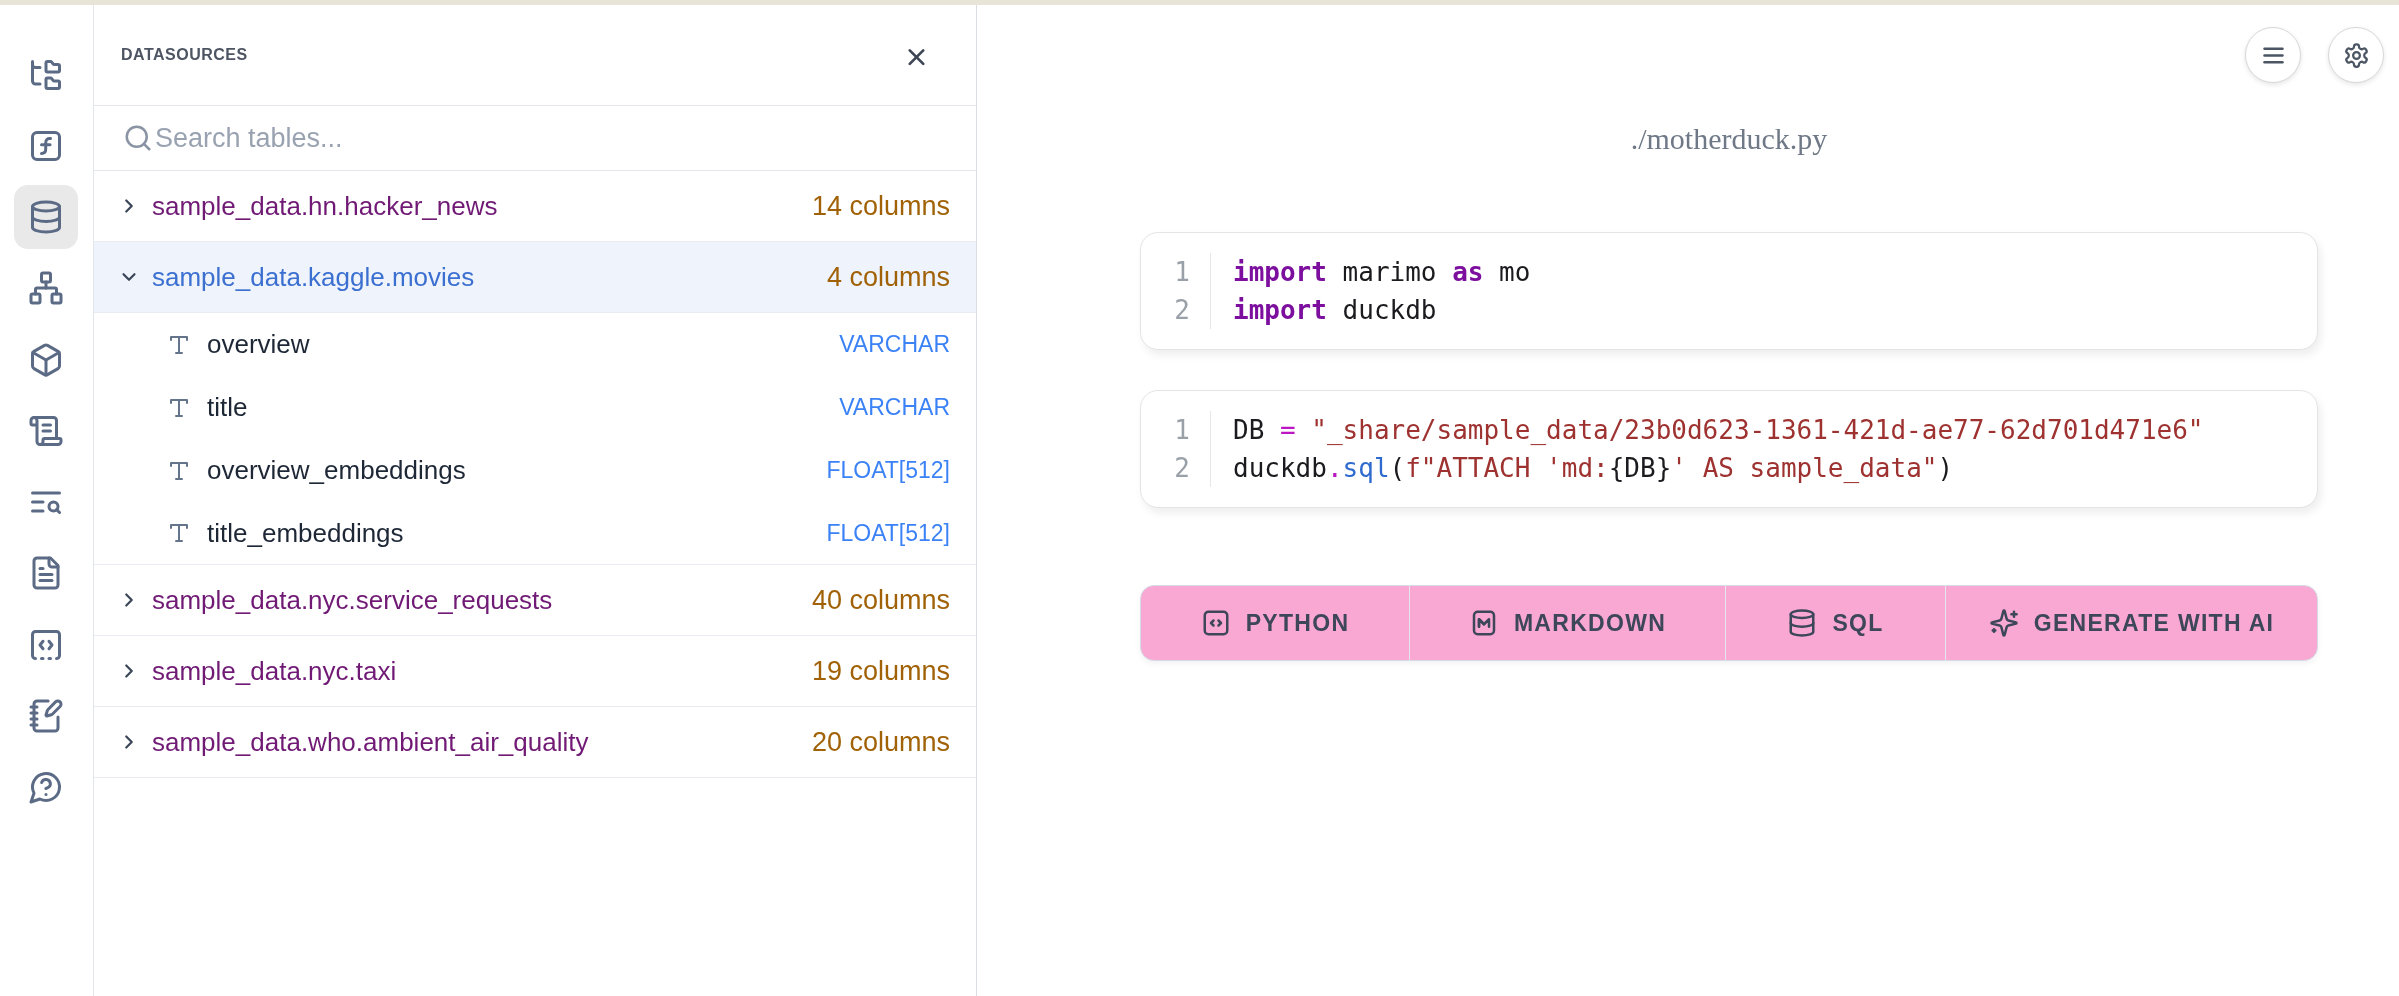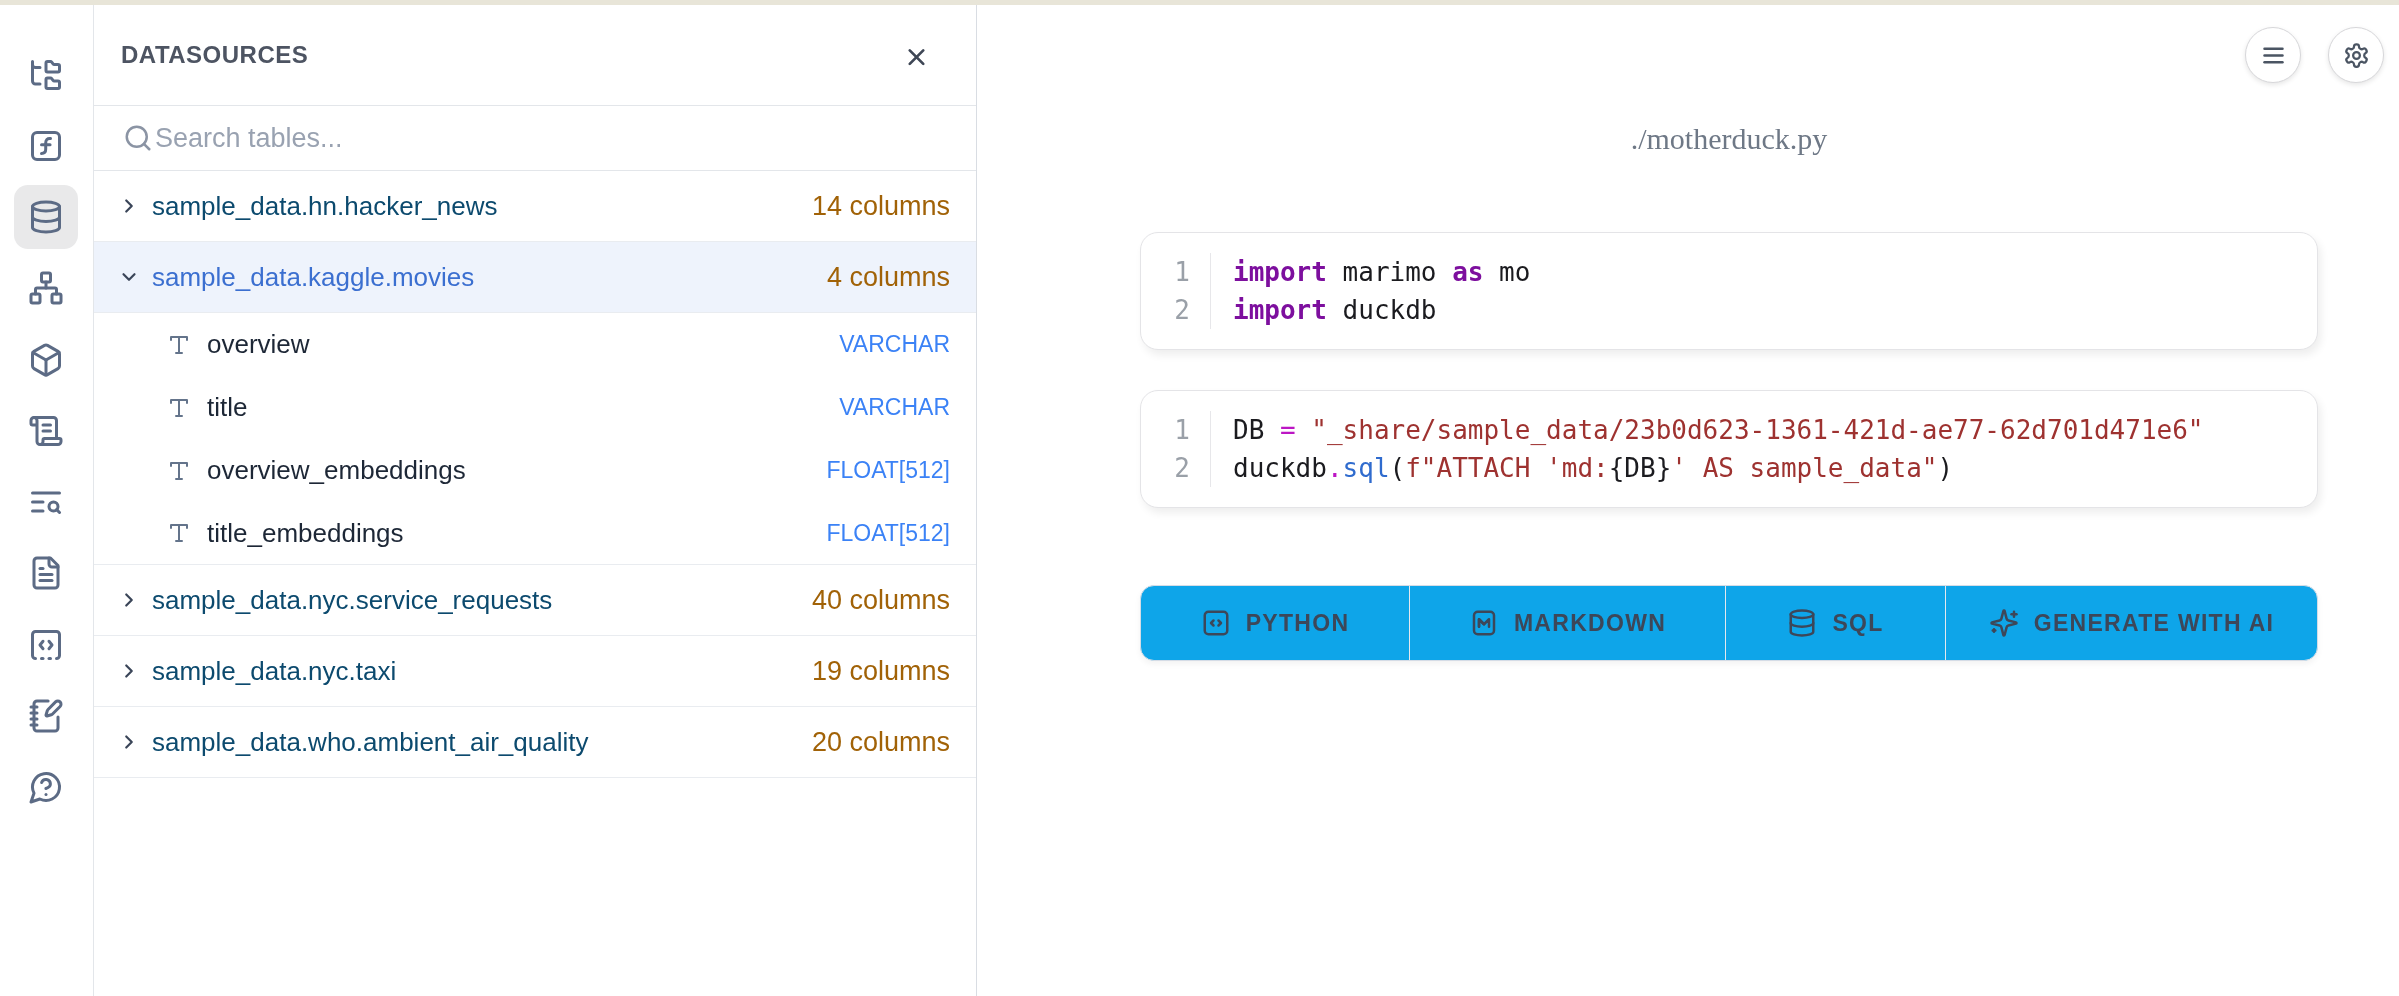--- a/index.html
+++ b/index.html
@@ -14,38 +14,38 @@
   .rail{position:absolute;left:0;top:5px;width:93px;height:991px;background:#fff;}
   .rail-btn{position:absolute;left:46px;transform:translate(-50%,-50%);width:64px;height:64px;
             border-radius:14px;display:flex;align-items:center;justify-content:center;color:#5c6b85;cursor:pointer;}
   .rail-btn.active{background:#e9e9ea;}
   .rail-btn svg{width:36px;height:36px;}
 
   
   .panel{position:absolute;left:93px;top:5px;width:884px;height:991px;background:#fff;
          border-left:1px solid #e3e6ea;border-right:1px solid #d9dde3;box-sizing:border-box;}
   .panel-header{position:relative;height:101px;border-bottom:1px solid #e3e6ea;display:flex;align-items:center;box-sizing:border-box;}
-  .panel-title{margin-left:27px;font-size:24px;font-weight:bold;letter-spacing:.5px;color:#4d5462;}
+  .panel-title{margin-left:27px;font-size:16px;font-weight:bold;letter-spacing:.5px;color:#4d5462;}
   .panel-close{position:absolute;right:40px;top:50%;transform:translateY(-46%);width:40px;height:40px;
                display:flex;align-items:center;justify-content:center;color:#3f4756;cursor:pointer;}
   .panel-close svg{width:27px;height:27px;}
   .search-row{height:65px;border-bottom:1px solid #e3e6ea;display:flex;align-items:center;box-sizing:border-box;
               padding-left:29px;color:#8b94a4;}
   .search-row svg{width:30px;height:30px;flex:0 0 auto;}
   .search-input{border:none;outline:none;flex:1;font-size:27px;color:#3a4252;background:transparent;
                 font-family:"Liberation Sans","DejaVu Sans",sans-serif;}
   .search-input::placeholder{color:#99a2b1;}
 
   .table-list{position:relative;}
   .row-table{height:71px;display:flex;align-items:center;box-sizing:border-box;border-bottom:1px solid #e9ecf0;
              padding:0 26px 0 24px;cursor:pointer;background:#fff;}
   .row-table.selected{background:#eef3fc;}
   .row-chevron{width:22px;height:22px;color:#3a4558;flex:0 0 auto;margin-right:12px;}
   .row-chevron svg{width:22px;height:22px;}
-  .row-name{font-size:26px;color:#0c4a6e;white-space:nowrap;}
+  .row-name{font-size:26px;color:#701a75;white-space:nowrap;}
   .row-table.selected .row-name{color:#3b6fd0;}
   .row-spacer{flex:1;}
   .row-count{font-size:27px;color:#a16207;}
   .row-col{height:63px;display:flex;align-items:center;box-sizing:border-box;padding:0 26px 0 73px;cursor:pointer;background:#fff;}
   .row-col.last{border-bottom:1px solid #e9ecf0;}
   .type-icon{width:24px;height:24px;color:#64748b;margin-right:16px;flex:0 0 auto;}
   .type-icon svg{width:24px;height:24px;}
   .col-name{font-size:26px;color:#1d2736;}
   .col-type{font-size:23px;color:#3b82f6;}
 
@@ -71,21 +71,21 @@
           border-right:1.5px solid #e7e7ea;color:#9aa0a8;}
   .codearea{padding-left:22px;flex:1;}
   .code-line,.gutter-line{height:38px;line-height:38px;font-family:"DejaVu Sans Mono","Liberation Mono",monospace;
           font-size:26px;white-space:pre;}
   .tk-kw{color:#7d0f9e;font-weight:bold;}
   .tk-op{color:#bc16c4;}
   .tk-str{color:#9e3230;}
   .tk-fn{color:#2f6bce;}
   .tk-pl{color:#1b1b1f;}
 
-  .add-bar{position:absolute;left:162px;top:580px;width:1178px;height:76px;background:#0ea5e9;border:1px solid #d5dce6;
+  .add-bar{position:absolute;left:162px;top:580px;width:1178px;height:76px;background:#f9a8d4;border:1px solid #d5dce6;
            border-radius:14px;box-sizing:border-box;display:flex;overflow:hidden;box-shadow:0 3px 6px rgba(0,0,0,.05);}
   .add-seg{display:flex;align-items:center;justify-content:center;gap:15px;color:#3d4759;cursor:pointer;
            border-right:1px solid #e4e8ee;box-sizing:border-box;}
   .add-seg:last-child{border-right:none;}
   .add-seg:nth-child(1){flex:0 0 269px;}
   .add-seg:nth-child(2){flex:0 0 316px;}
   .add-seg:nth-child(3){flex:0 0 220px;}
   .add-seg:nth-child(4){flex:1;}
   .add-seg svg{width:30px;height:30px;}
   .add-label{font-size:23px;font-weight:bold;letter-spacing:1.3px;}

